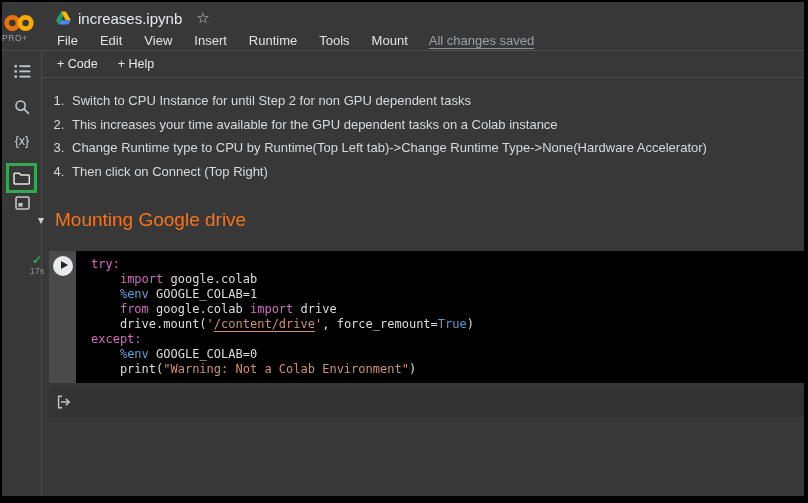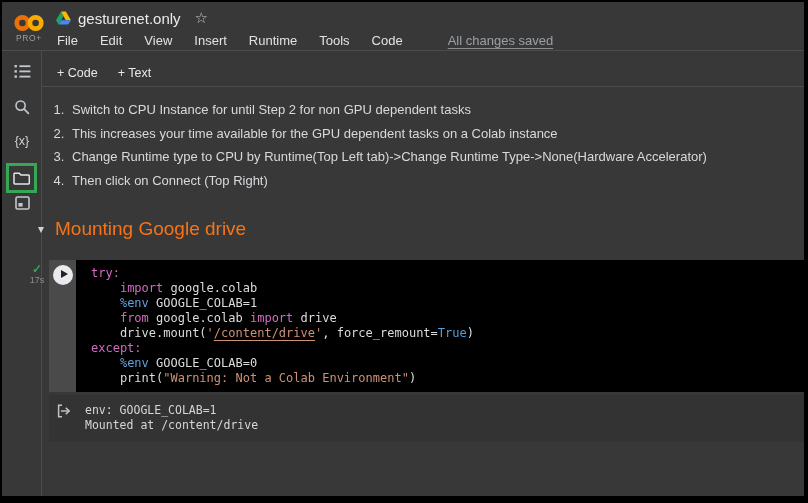--- a/index.html
+++ b/index.html
@@ -2,40 +2,40 @@
 <html><head>
 <meta charset="utf-8">
 <style>
   * { margin:0; padding:0; box-sizing:border-box; }
   html,body { width:808px; height:503px; background:#000; font-family:"Liberation Sans",sans-serif; overflow:hidden; }
   .app { position:absolute; top:2px; left:2px; right:4px; bottom:7px; background:#383838; overflow:hidden; }
 
   
   .header { position:absolute; top:0; left:0; right:0; height:48px; display:flex; }
   .hdivider { position:absolute; top:48px; left:0; right:0; height:1px; background:#4c4c4c; }
-  .logo-block { width:54px; display:flex; flex-direction:column; align-items:center; justify-content:center; padding-top:4px; cursor:pointer; }
+  .logo-block { width:54px; display:flex; flex-direction:column; justify-content:center; padding-top:4px; cursor:pointer; }
   .logo-badge { font-size:8.5px; color:#9aa0a6; letter-spacing:0.6px; margin-top:0; }
   .header-main { flex:1; padding-top:6px; }
   .title-row { display:flex; align-items:center; height:20px; }
   .nb-title { color:#e8eaed; font-size:15px; margin-left:7px; }
   .star { color:#bdc1c6; font-size:15px; margin-left:14px; cursor:pointer; }
-  .menu-row { display:flex; align-items:center; margin-top:3px; height:18px;gap:24px; }
+  .menu-row { display:flex; align-items:center; margin-top:3px; height:18px; }
   .menu-item { color:#e0e2e5; font-size:13px; padding:0 11px; cursor:pointer; }
   .menu-item:first-child { padding-left:1px; }
   .autosave { color:#9aa0a6; font-size:13px; margin-left:10px; text-decoration:underline; text-underline-offset:3px; text-decoration-color:#8a8f94; cursor:pointer; }
 
   
   .body-row { position:absolute; top:49px; left:0; right:0; bottom:0; display:flex; }
   .sidebar { width:40px; border-right:1px solid #4c4c4c; position:relative; flex:none; }
   .sb-icon { position:absolute; left:0; width:40px; display:flex; justify-content:center; color:#c3c7cc; cursor:pointer; }
   .sb-toc { top:13px; } .sb-search { top:48px; } .sb-var { top:83px; font-size:12.5px; color:#cdd1d6; }
   .sb-files-box { position:absolute; top:112px; left:4px; width:31px; height:30px; border:3px solid #34a853; display:flex; align-items:center; justify-content:center; cursor:pointer; }
   .sb-snip { top:145px; }
   .main { flex:1; position:relative; }
-  .toolbar { height:27px; border-bottom:1px solid #4c4c4c; display:flex; align-items:center; padding-left:5px;margin-top:9px; }
+  .toolbar { height:27px; border-bottom:1px solid #4c4c4c; display:flex; align-items:center; padding-left:5px; }
   .tb-btn { color:#e6e8ea; font-size:12.5px; padding:3px 10px; border-radius:3px; cursor:pointer; }
 
   
   .content { position:relative; }
   .md-h1 { margin:30px 0 0 9px; color:#e9ebee; font-size:17.5px; font-weight:700; letter-spacing:0.1px; }
   .steps { margin:15px 0 0 26px; color:#d7dadd; font-size:13px; }
   .steps li { margin-bottom:8.5px; padding-left:4px; }
   .section-row { margin:30px 0 0 0; display:flex; align-items:center; }
   .collapse-arrow { color:#d0d3d6; font-size:12px; width:17px; text-align:left; margin-left:-4px; cursor:pointer; }
   .md-h2 { color:#f97316; font-size:19px; font-weight:400; }
@@ -73,32 +73,32 @@
       </svg>
       <div class="logo-badge">PRO+</div>
     </div>
     <div class="header-main">
       <div class="title-row">
         <svg width="15" height="14" viewBox="0 0 16 14">
           <polygon points="5.5,0 0,9.5 2.8,13.8 8.2,4.6" fill="#1ea362"></polygon>
           <polygon points="5.5,0 10.5,0 15.9,9.5 10.4,9.5" fill="#ffba00"></polygon>
           <polygon points="2.8,13.8 13.1,13.8 15.9,9.5 5.5,9.5" fill="#4688f4"></polygon>
         </svg>
-        <span class="nb-title">gesturenet.only</span>
+        <span class="nb-title">increases.ipynb</span>
         <span class="star">☆</span>
       </div>
       <div class="menu-row">
         <span id="menu-items" style="display:flex;">
             <span class="menu-item">File</span>
             <span class="menu-item">Edit</span>
             <span class="menu-item">View</span>
             <span class="menu-item">Insert</span>
             <span class="menu-item">Runtime</span>
             <span class="menu-item">Tools</span>
-            <span class="menu-item">Code</span>
+            <span class="menu-item">Mount</span>
           </span>
         <span class="autosave">All changes saved</span>
       </div>
     </div>
   </div>
   <div class="hdivider"></div>
 
   <div class="body-row">
 
     <div class="sidebar">
@@ -128,21 +128,21 @@
         <svg width="15" height="14" viewBox="0 0 15 14">
           <rect x="1" y="1" width="13" height="12" rx="1.5" fill="none" stroke="#c3c7cc" stroke-width="1.6"></rect>
           <rect x="3.4" y="7" width="4.2" height="3.6" fill="#c3c7cc"></rect>
         </svg>
       </div>
     </div>
 
     <div class="main">
       <div class="toolbar">
         <span class="tb-btn">+ Code</span>
-        <span class="tb-btn">+ Text</span>
+        <span class="tb-btn">+ Help</span>
       </div>
 
       <div class="content">
         <ol class="steps" id="steps-list">
             <li>Switch to CPU Instance for until Step 2 for non GPU dependent tasks</li>
             <li>This increases your time available for the GPU dependent tasks on a Colab instance</li>
             <li>Change Runtime type to CPU by Runtime(Top Left tab)-&gt;Change Runtime Type-&gt;None(Hardware Accelerator)</li>
             <li>Then click on Connect (Top Right)</li>
           </ol>
 
@@ -163,18 +163,17 @@
             <div class="code-area" id="code-lines"><div class="code-line"><span class="tk-kw">try:</span></div><div class="code-line"><span class="tk-plain">    </span><span class="tk-kw">import</span><span class="tk-plain"> google.colab</span></div><div class="code-line"><span class="tk-plain">    </span><span class="tk-magic">%env</span><span class="tk-plain"> GOOGLE_COLAB=1</span></div><div class="code-line"><span class="tk-plain">    </span><span class="tk-kw">from</span><span class="tk-plain"> google.colab </span><span class="tk-kw">import</span><span class="tk-plain"> drive</span></div><div class="code-line"><span class="tk-plain">    drive.mount(</span><span class="tk-str">'</span><span class="tk-strlink">/content/drive</span><span class="tk-str">'</span><span class="tk-plain">, force_remount=</span><span class="tk-const">True</span><span class="tk-plain">)</span></div><div class="code-line"><span class="tk-kw">except:</span></div><div class="code-line"><span class="tk-plain">    </span><span class="tk-magic">%env</span><span class="tk-plain"> GOOGLE_COLAB=0</span></div><div class="code-line"><span class="tk-plain">    print(</span><span class="tk-str">"Warning: Not a Colab Environment"</span><span class="tk-plain">)</span></div></div>
           </div>
         </div>
 
         <div class="output-cell">
           <svg class="out-icon" width="14" height="14" viewBox="0 0 14 14">
             <path d="M5 1.2 H1.6 V12.8 H5" fill="none" stroke="#bfc3c7" stroke-width="1.5"></path>
             <line x1="4" y1="7" x2="11.5" y2="7" stroke="#bfc3c7" stroke-width="1.5"></line>
             <path d="M8.8 3.9 L12.2 7 L8.8 10.1" fill="none" stroke="#bfc3c7" stroke-width="1.5"></path>
           </svg>
-          <div class="out-lines" id="output-lines"><div>env: GOOGLE_COLAB=1</div><div>Mounted at /content/drive</div></div>
         </div>
       </div>
     </div>
   </div>
 </div>
 
 </body></html>

